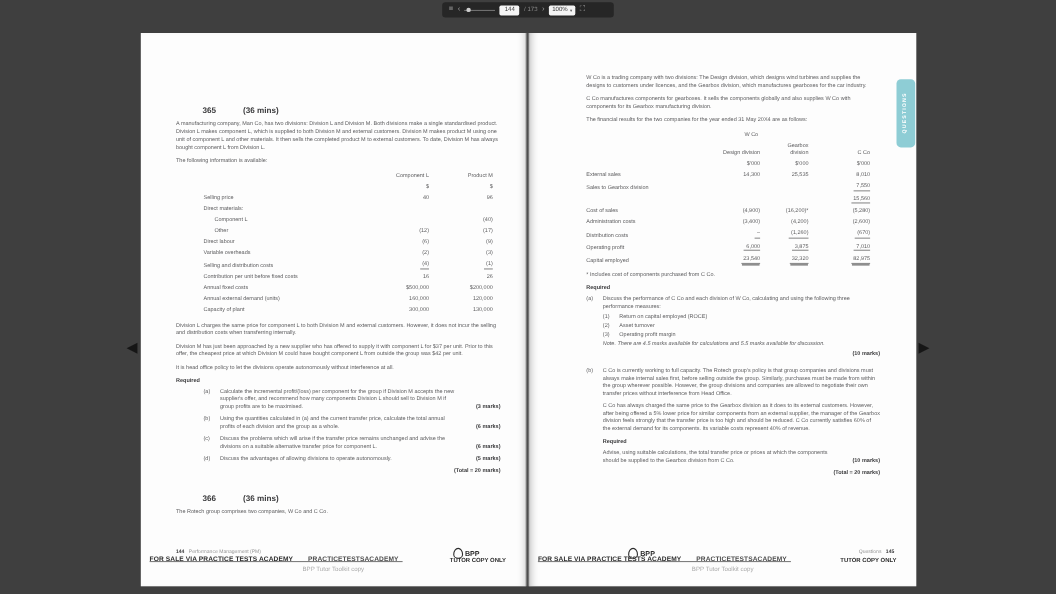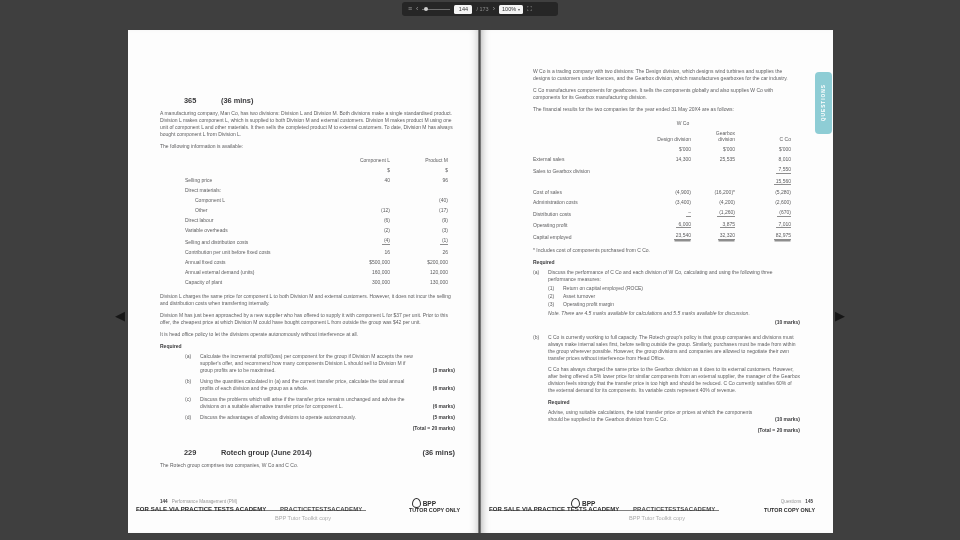--- a/index.html
+++ b/index.html
@@ -218,22 +218,21 @@
       </div>
       <div class="bt ib req">
         <span class="mk">(d)</span>
         <span class="tx" style="padding-right:40px;">Discuss the advantages of allowing divisions to operate autonomously.</span>
         <span class="marks">(5 marks)</span>
       </div>
       <div class="bt ib tot">(Total = 20 marks)</div>
 
       <div style="height:8px;"></div>
       <div class="qhead">
-        <span class="qnum">229</span>
-        <span class="qtitle">Rotech group (June 2014)</span>
+        <span class="qnum">366</span>
         <span class="qmins">(36 mins)</span>
       </div>
       <div class="bt ib para">The Rotech group comprises two companies, W Co and C Co.</div>
     </div>
 
     <div class="pfooter">
       <div class="f-meta"><b>144</b><span>Performance Management (PM)</span></div>
       <div class="f-logo" style="right:42px;top:0;">
           <span class="shield"></span>
           <span>BPP</span>

